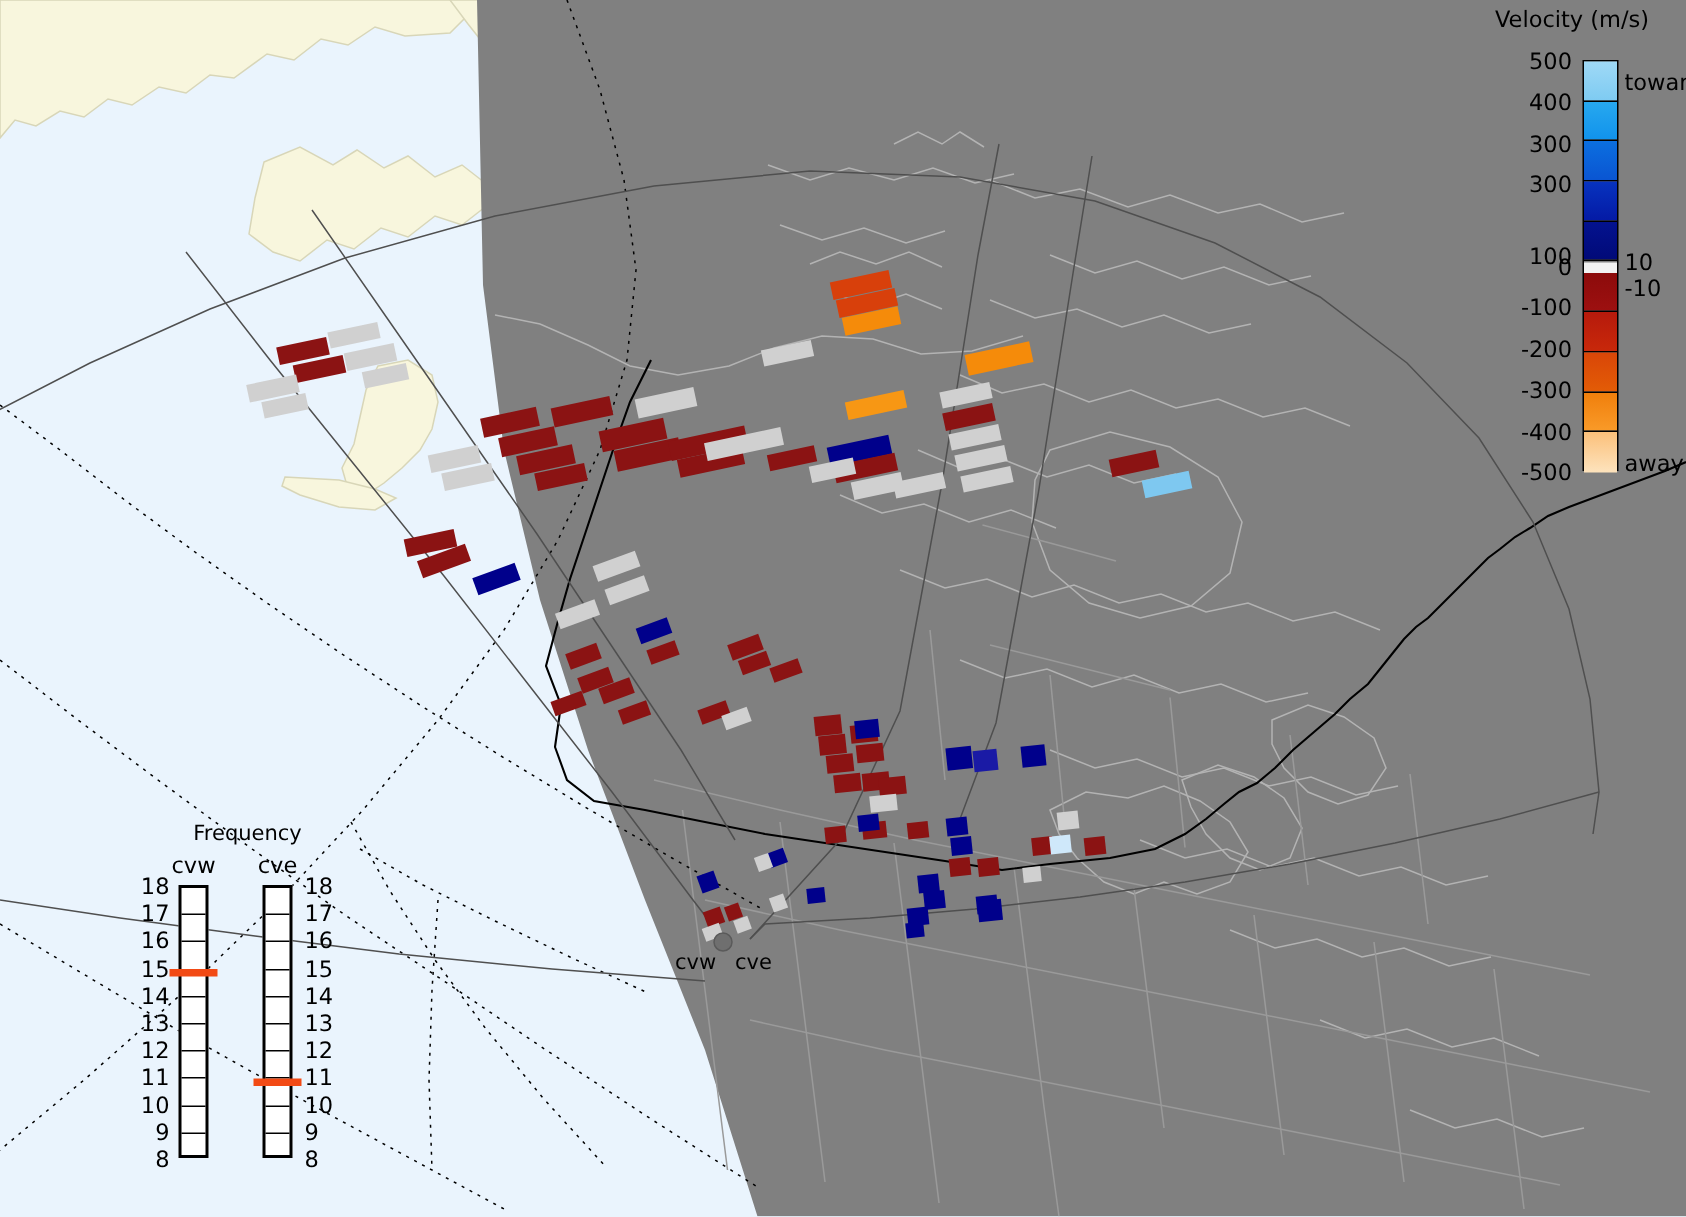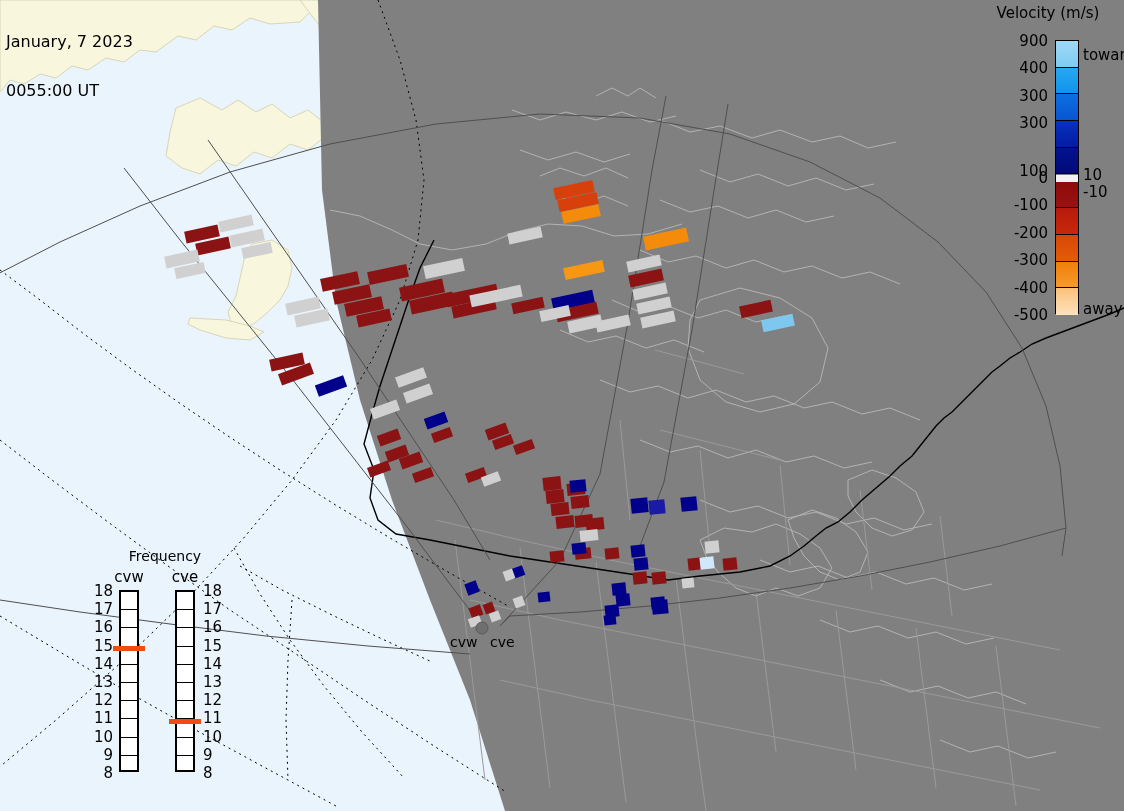--- a/index.html
+++ b/index.html
@@ -261,29 +261,25 @@
           <rect x="514" y="597" width="10" height="10" fill="#d0d0d0" transform="rotate(-20 519 602)"></rect>
           <rect x="538" y="592" width="12" height="10" fill="#00008b" transform="rotate(-6 544 597)"></rect>
           <rect x="469" y="617" width="12" height="9" fill="#d0d0d0" transform="rotate(-20 475 621.5)"></rect>
           <rect x="490" y="612" width="10" height="9" fill="#d0d0d0" transform="rotate(-20 495 616.5)"></rect>
         </g>
 
       <circle cx="482" cy="628" r="6" fill="#6f6f6f" stroke="#5a5a5a" stroke-width="1"></circle>
     </g>
   </svg>
 
-  <div class="ts">
-    <div>January, 7 2023</div>
-    <div>0055:00 UT</div>
-  </div>
 
   <div id="cbwrap">
     <div id="cbtitle">Velocity (m/s)</div>
     <div id="cbticks">
-        <div class="cbtick" style="top: 4px;">900</div>
+        <div class="cbtick" style="top: 4px;">500</div>
         <div class="cbtick" style="top: 31.4px;">400</div>
         <div class="cbtick" style="top: 58.8px; margin-left: 34px;">300</div>
         <div class="cbtick" style="top: 86.2px;">300</div>
         <div class="cbtick" style="top: 113.6px; margin-top: 20px;">100</div>
         <div class="cbtick" style="top: 141px;">0</div>
         <div class="cbtick" style="top: 168.4px;">-100</div>
         <div class="cbtick" style="top: 195.8px;">-200</div>
         <div class="cbtick" style="top: 223.2px;">-300</div>
         <div class="cbtick" style="top: 250.6px;">-400</div>
         <div class="cbtick" style="top: 278px;">-500</div>

